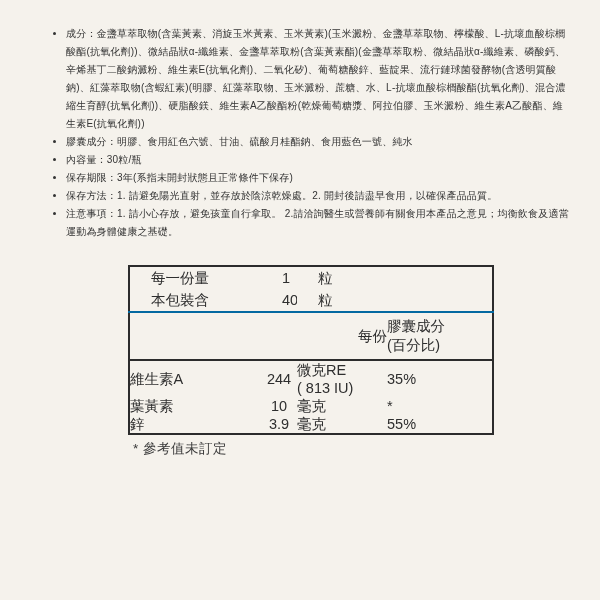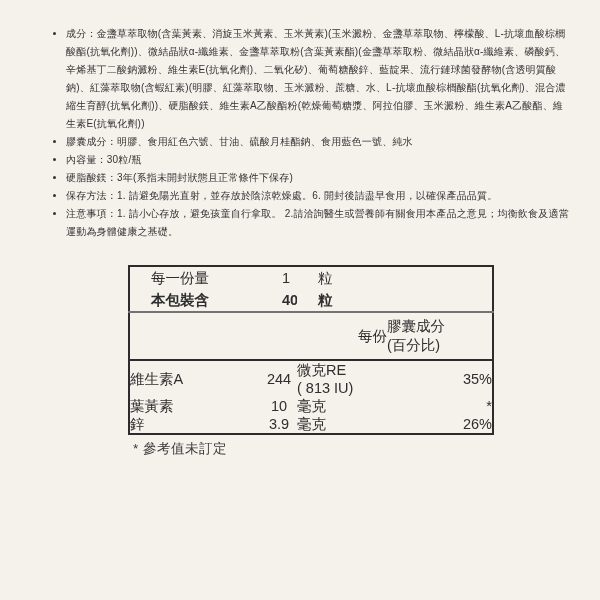--- a/index.html
+++ b/index.html
@@ -52,29 +52,29 @@
   }
   .col-name  { width: 132px; }
   .col-amt   { width: 36px; }
   .col-unit  { width: 90px; }
   .col-dv    { width: 106px; }
 
   td.c-name { padding-left: 17px; text-align: left; }
   td.c-amt  { text-align: center; }
   td.c-amt.left { text-align: left; }
   td.c-unit { padding-left: 5px; text-align: left; }
-  td.c-dv   { text-align: right; padding-right: 20px; }
+  td.c-dv   { text-align: left; padding-right: 20px; }
 
   tr.title-row td {
     text-align: center;
     height: 23px;
     border-bottom: 1px solid #2c2c2c;
   }
   tr.serving-row td { height: 22px; padding-left: 21px; }
-  tr.serving-row.last td { border-bottom: 2px solid #737373; font-weight: bold; }
+  tr.serving-row.last td { border-bottom: 2px solid #0369a1; }
   tr.header-row td {
     height: 46px;
     border-bottom: 2px solid #2c2c2c;
   }
   tr.header-row td.c-per { text-align: right; padding-left: 0; }
   tr.header-row td.c-dv-hdr {
     text-align: left;
     padding-right: 0;
     line-height: 19px;
   }
@@ -97,24 +97,24 @@
     <li>
       <span>成分：金盞草萃取物(含葉黃素、消旋玉米黃素、玉米黃素)(玉米澱粉、金盞草萃取物、檸檬酸、L-抗壞血酸棕櫚酸酯(抗氧化劑))、微結晶狀α-纖維素、金盞草萃取粉(含葉黃素酯)(金盞草萃取粉、微結晶狀α-纖維素、磷酸鈣、辛烯基丁二酸鈉澱粉、維生素E(抗氧化劑)、二氧化矽)、葡萄糖酸鋅、藍靛果、流行鏈球菌發酵物(含透明質酸鈉)、紅藻萃取物(含蝦紅素)(明膠、紅藻萃取物、玉米澱粉、蔗糖、水、L-抗壞血酸棕櫚酸酯(抗氧化劑)、混合濃縮生育醇(抗氧化劑))、硬脂酸鎂、維生素A乙酸酯粉(乾燥葡萄糖漿、阿拉伯膠、玉米澱粉、維生素A乙酸酯、維生素E(抗氧化劑))</span>
     </li>
     <li>
       <span>膠囊成分：明膠、食用紅色六號、甘油、硫酸月桂酯鈉、食用藍色一號、純水</span>
     </li>
     <li>
       <span>內容量：30粒/瓶</span>
     </li>
     <li>
-      <span>硬脂酸鎂：3年(系指未開封狀態且正常條件下保存)</span>
+      <span>保存期限：3年(系指未開封狀態且正常條件下保存)</span>
     </li>
     <li>
-      <span>保存方法：1. 請避免陽光直射，並存放於陰涼乾燥處。6. 開封後請盡早食用，以確保產品品質。</span>
+      <span>保存方法：1. 請避免陽光直射，並存放於陰涼乾燥處。2. 開封後請盡早食用，以確保產品品質。</span>
     </li>
     <li>
       <span>注意事項：1. 請小心存放，避免孩童自行拿取。 2.請洽詢醫生或營養師有關食用本產品之意見；均衡飲食及適當運動為身體健康之基礎。</span>
     </li>
   </ul>
 
   <div class="nutrition">
     <table class="nutri-table">
       <colgroup>
         <col class="col-name">
@@ -156,20 +156,20 @@
         <tr class="nutrient-row">
           <td class="c-name">葉黃素</td>
           <td class="c-amt">10</td>
           <td class="c-unit">毫克</td>
           <td class="c-dv">*</td>
         </tr>
         <tr class="nutrient-row">
           <td class="c-name">鋅</td>
           <td class="c-amt">3.9</td>
           <td class="c-unit">毫克</td>
-          <td class="c-dv">26%</td>
+          <td class="c-dv">55%</td>
         </tr>
       </tbody>
     </table>
     <div class="footnote">* 參考值未訂定</div>
   </div>
 
 </div>
 
 </body></html>

